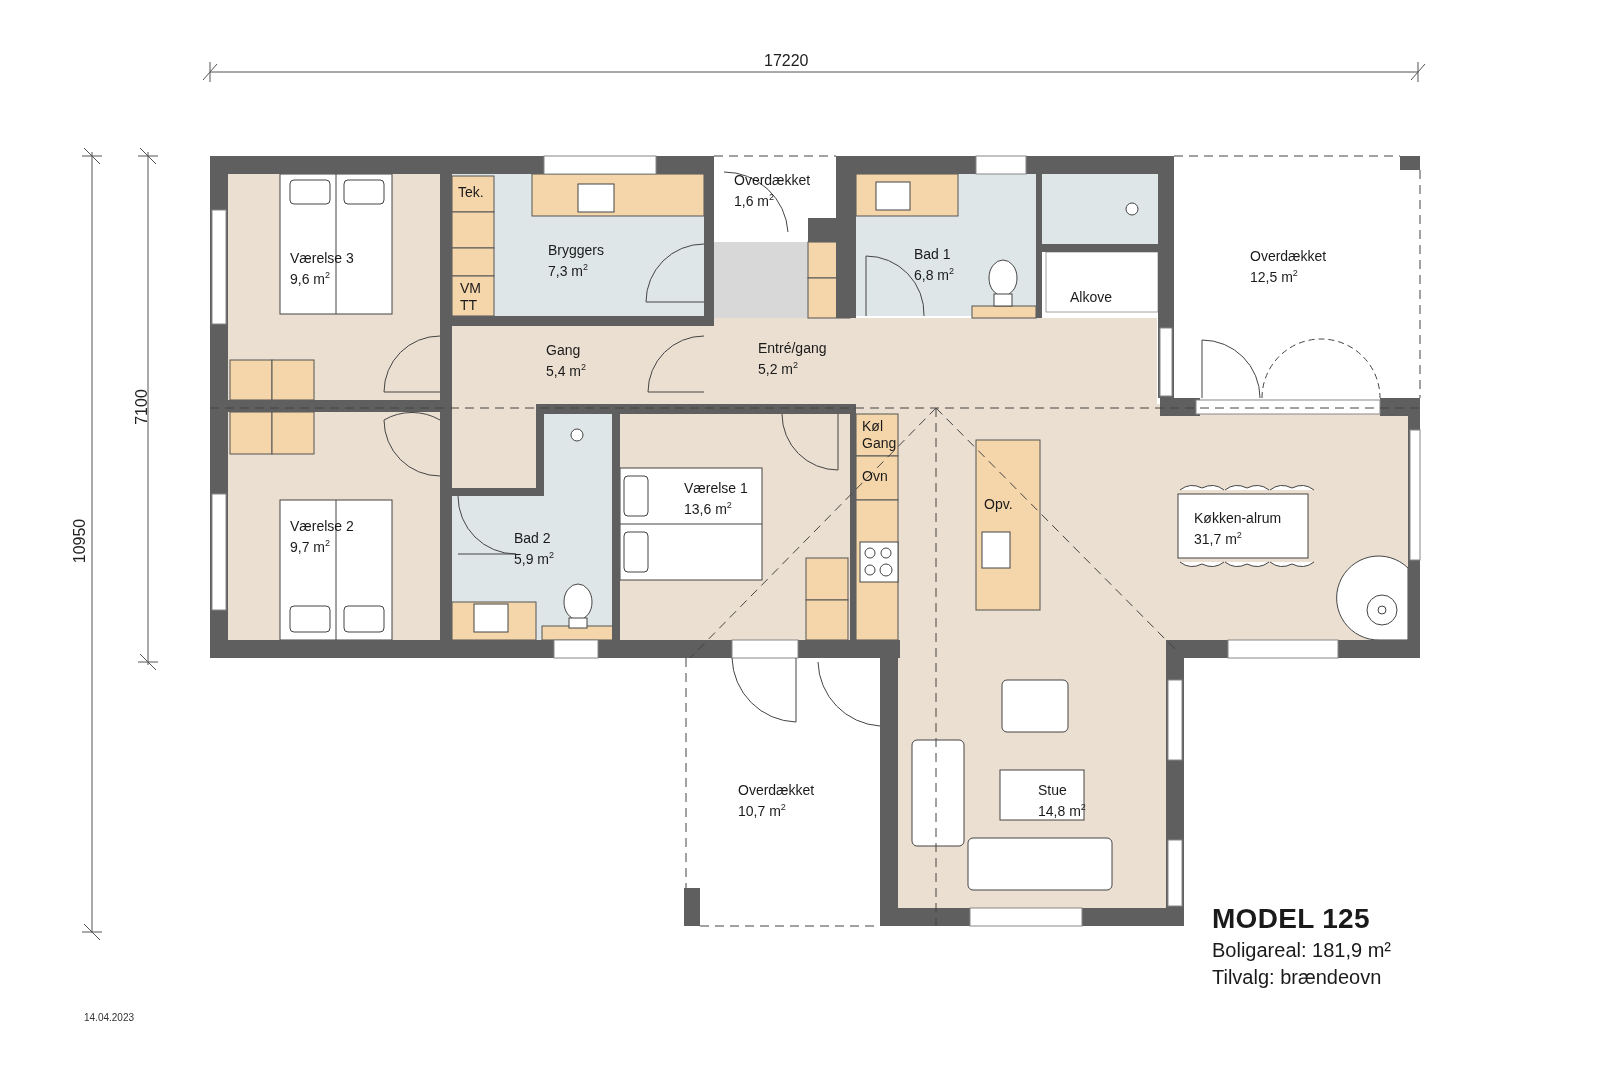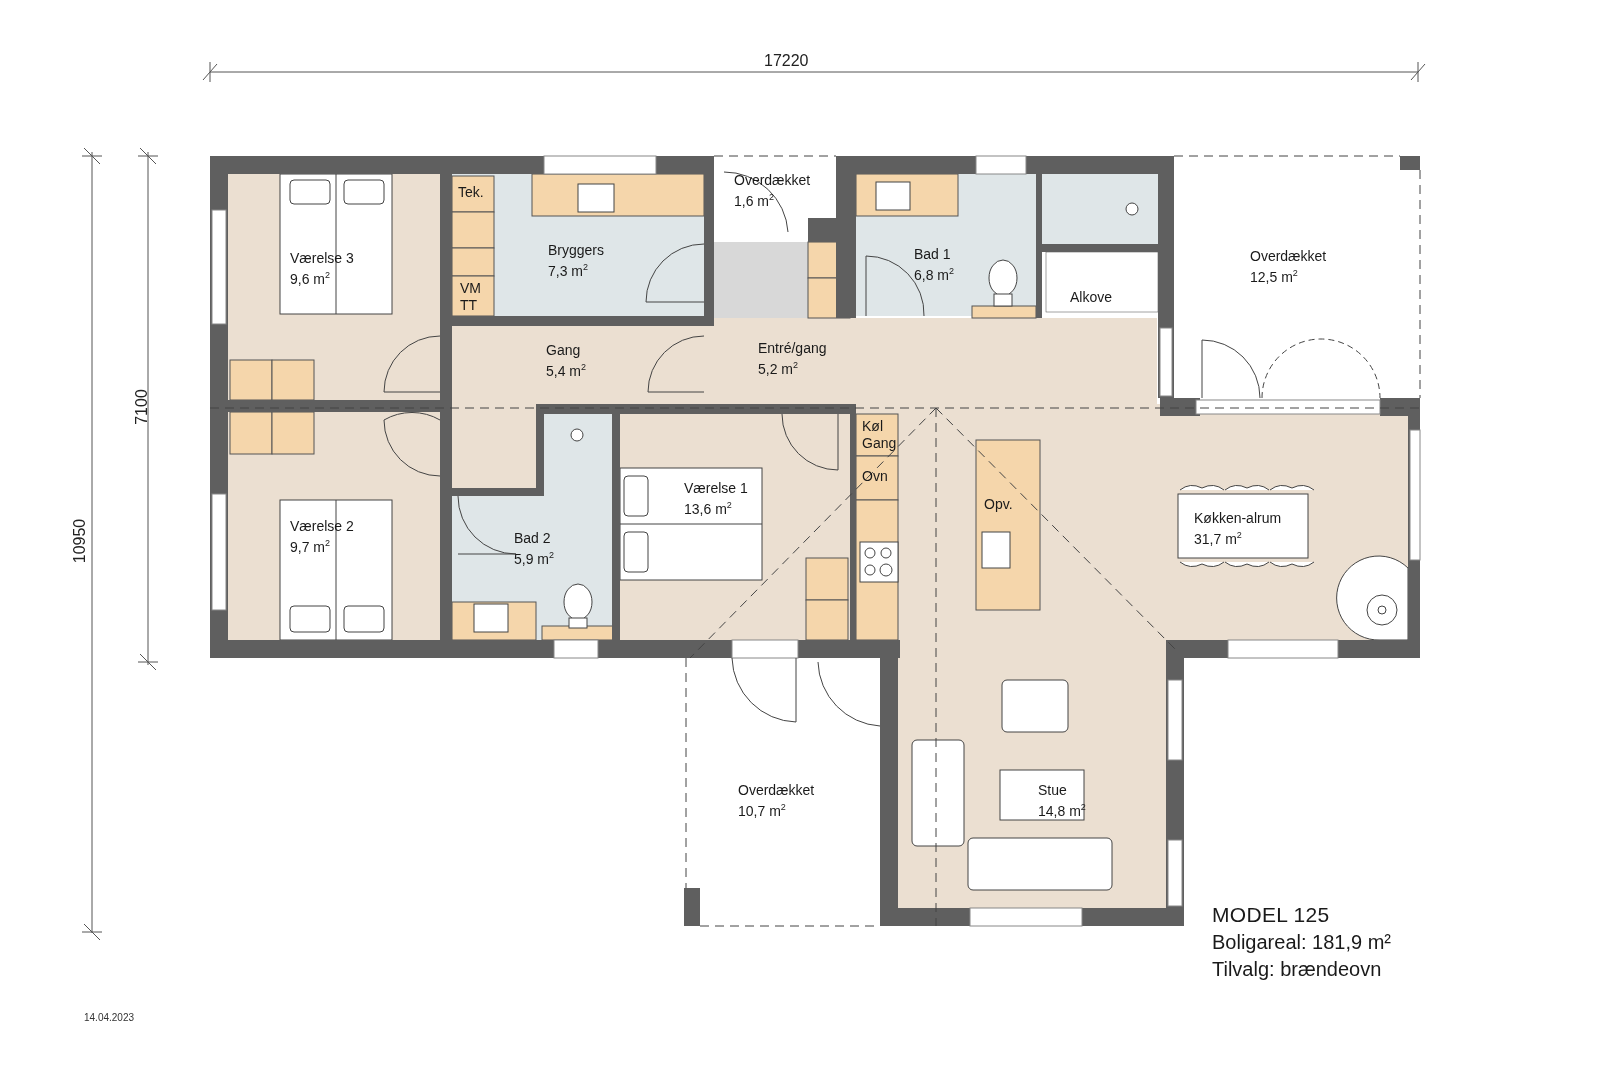--- a/index.html
+++ b/index.html
@@ -3,21 +3,21 @@
   <meta charset="utf-8">
   <style>
     html, body { margin: 0; padding: 0; background: #ffffff; }
     body { width: 1600px; height: 1067px; position: relative; overflow: hidden; font-family: "Liberation Sans", sans-serif; }
     #plan { position: absolute; left: 0; top: 0; }
     .room-label { position: absolute; font-family: "Liberation Sans", sans-serif; font-size: 14px; color: #1a1a1a; line-height: 17px; }
     .room-label sup { font-size: 9px; }
     .dim-label { position: absolute; font-family: "Liberation Sans", sans-serif; font-size: 16px; color: #222; }
     .dim-vert { transform: rotate(-90deg); transform-origin: center; }
     .info { position: absolute; left: 1212px; top: 903px; font-family: "Liberation Sans", sans-serif; color: #1a1a1a; }
-    .info .title { font-weight: normal; font-size: 21px; letter-spacing: 0.3px; }
+    .info .title { font-weight: bold; font-size: 28px; letter-spacing: 0.3px; }
     .info .line { font-size: 20px; margin-top: 4px; font-family: "Liberation Sans Narrow", "Liberation Sans", sans-serif; }
     .date { position: absolute; left: 84px; top: 1012px; font-size: 10px; color: #333; }
   </style>
 </head>
 <body>
 
 <svg id="plan" width="1600" height="1067" viewBox="0 0 1600 1067" xmlns="http://www.w3.org/2000/svg">
 
   <g stroke="#555" stroke-width="1" fill="none">
     <line x1="210" y1="72" x2="1418" y2="72"></line>

